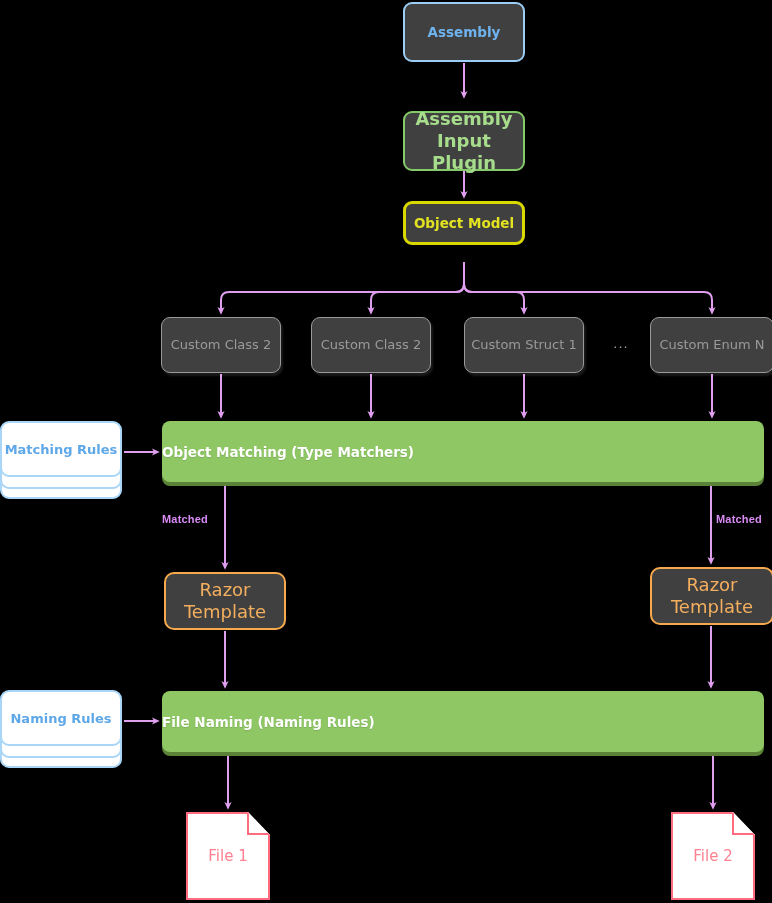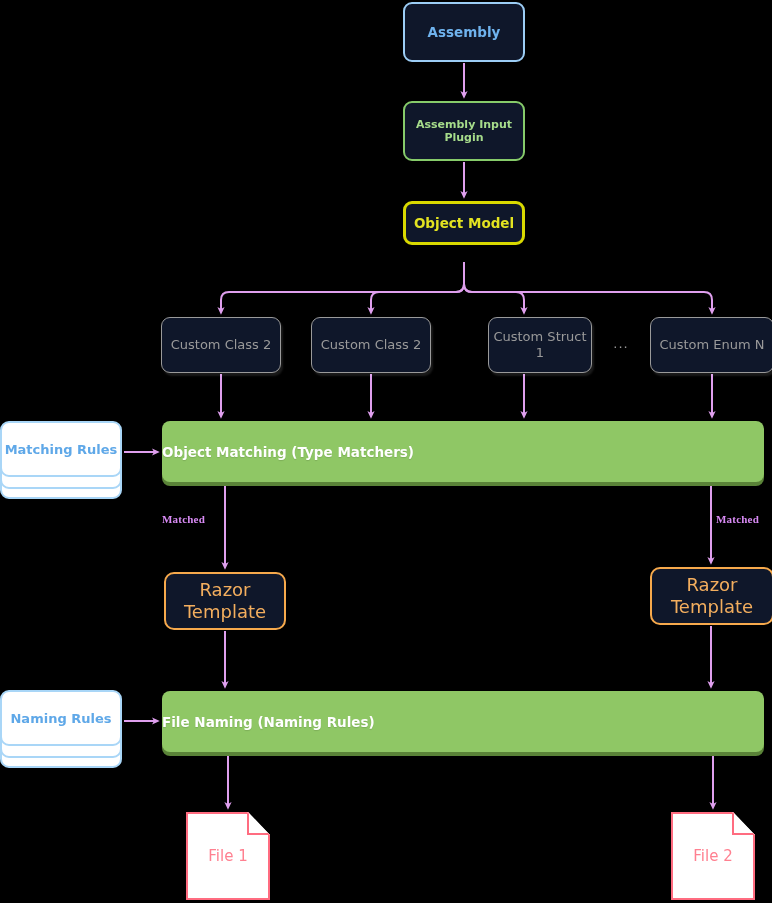--- a/index.html
+++ b/index.html
@@ -11,63 +11,63 @@
     width:772px;
     height:903px;
     background:#000000;
     overflow:hidden;
   }
 
   
   .node{
     position:absolute;
     box-sizing:border-box;
-    background:#0f172a;
+    background:#404040;
     border-radius:9px;
     display:flex;
     align-items:center;
     justify-content:center;
     text-align:center;
     line-height:1.22;
     font-size:13px;
   }
 
   .node.assembly{
     left:403px; top:2px; width:122px; height:60px;
     border:2px solid #9CCDF5;
     color:#6FB3EE;
     font-size:13.5px;
     font-weight:600;
   }
   .node.plugin{
-    left:403px; top:101px; width:122px; height:60px;
+    left:403px; top:111px; width:122px; height:60px;
     border:2px solid #86CB6A;
     color:#A6DC8B;
-    font-size:11px;
+    font-size:18px;
     font-weight:600;
   }
   .node.objmodel{
     left:403px; top:201px; width:122px; height:44px;
     border:3px solid #D9D900;
     color:#E3E321;
     font-size:13.5px;
     font-weight:600;
   }
 
   
   .node.typebox{
     top:317px; height:56px;
     border:1.5px solid #9a9a9a;
     color:#9a9a9a;
     font-size:13px;
     box-shadow:2px 3px 2px rgba(255,255,255,0.10);
   }
   .typebox.t1{left:161px;width:120px;}
   .typebox.t2{left:311px;width:120px;}
-  .typebox.t3{left:464px;width:104px;margin-left:24px;}
+  .typebox.t3{left:464px;width:120px;}
   .typebox.t4{left:650px;width:124px;}
 
   .ellipsis{
     position:absolute;
     left:606px; top:336px;
     width:30px;
     color:#9a9a9a;
     font-size:13px;
     letter-spacing:1px;
     text-align:center;
@@ -174,21 +174,21 @@
     stroke:#DF9FEE;
     stroke-width:2;
   }
 
   .edgelabel{
     position:absolute;
     color:#D98BF5;
     font-size:11px;
     font-weight:700;
     letter-spacing:.2px;
-    font-family:Liberation Serif, serif;
+    font-family:Liberation Sans, sans-serif;
   }
   .edgelabel.ml{ left:162px; top:513px; }
   .edgelabel.mr{ left:716px; top:513px; }
 </style>
 </head>
 <body>
 
 <div id="stage">
 
   <svg id="edges" viewBox="0 0 772 903">

